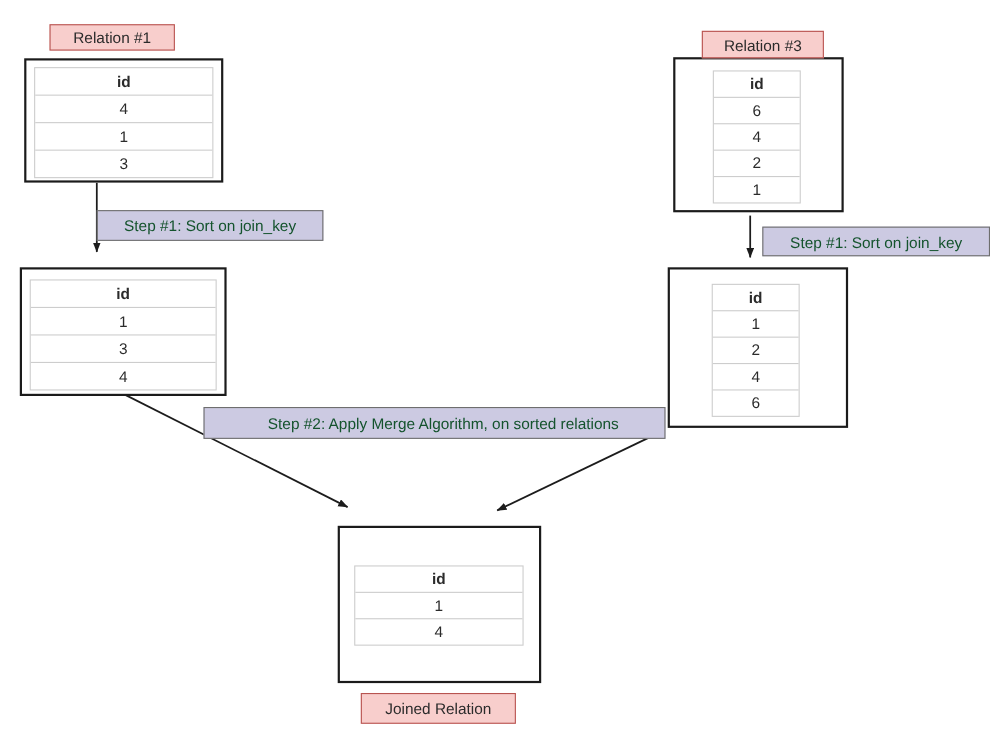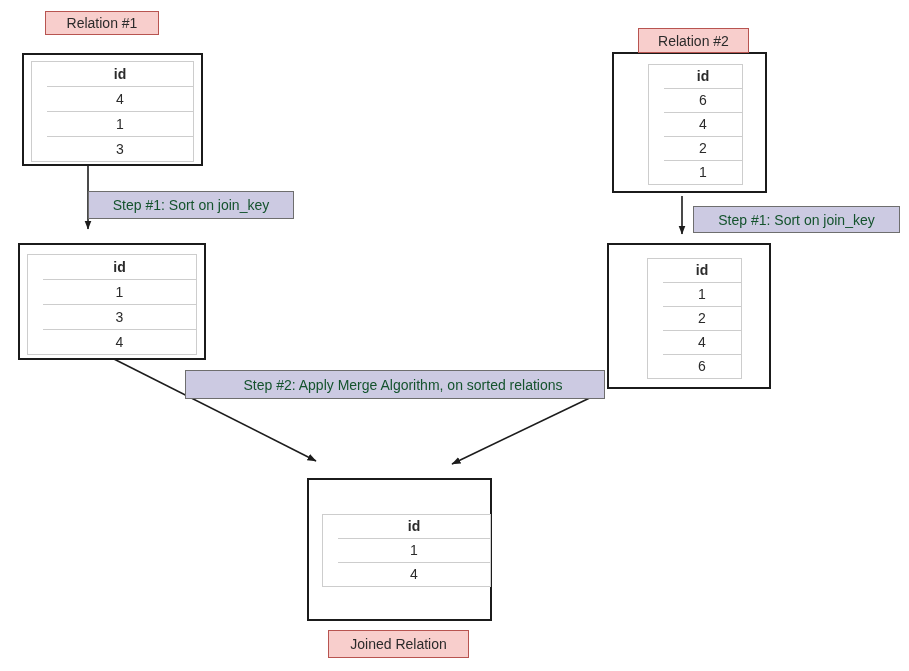--- a/index.html
+++ b/index.html
@@ -33,21 +33,20 @@
   .box {
     position: absolute;
     background: #ffffff;
     border: 2px solid var(--box-border, #1b1b1b);
     z-index: 2;
   }
   .dtable {
     position: absolute;
     background: #ffffff;
     border: 1px solid var(--table-border, #cdcdcd);
-    padding-left: 15px;
   }
   .trow {
     height: 24px;
     line-height: 24px;
     text-align: center;
     font-size: 14px;
     color: #2b2b2b;
     border-bottom: 1px solid var(--table-border, #cdcdcd);
   }
   .rows-23 .trow {
@@ -91,31 +90,31 @@
       <marker id="ah" markerWidth="12" markerHeight="12" refX="8.5" refY="3.5" orient="auto" markerUnits="userSpaceOnUse">
         <path d="M0,0 L9,3.5 L0,7 Z" class="arrow-head"></path>
       </marker>
     </defs>
     <path class="arrow-line" d="M88,166 L88,229" marker-end="url(#ah)"></path>
     <path class="arrow-line" d="M682,196 L682,234" marker-end="url(#ah)"></path>
     <path class="arrow-line" d="M104,354 L316,461" marker-end="url(#ah)"></path>
     <path class="arrow-line" d="M598,394 L452,464" marker-end="url(#ah)"></path>
   </svg>
 
-  <div class="pink-label" style="left:45px; top:11px; width:112px; height:22px;">Relation #1</div>
+  <div class="pink-label" style="left:45px; top:22px; width:112px; height:22px;">Relation #1</div>
   <div class="box" style="left:22px; top:53px; width:177px; height:109px;">
     <div class="dtable" style="left:7px; right:7px; top:6px;">
       <div class="trow th">id</div>
       <div class="trow">4</div>
       <div class="trow">1</div>
       <div class="trow">3</div>
     </div>
   </div>
 
-  <div class="pink-label" style="left:638px; top:28px; width:109px; height:23px;">Relation #2</div>
+  <div class="pink-label" style="left:638px; top:28px; width:109px; height:23px;">Relation #3</div>
   <div class="box" style="left:612px; top:52px; width:151px; height:137px;">
     <div class="dtable rows-23" style="left:34px; width:78px; top:10px;">
       <div class="trow th">id</div>
       <div class="trow">6</div>
       <div class="trow">4</div>
       <div class="trow">2</div>
       <div class="trow">1</div>
     </div>
   </div>
 

